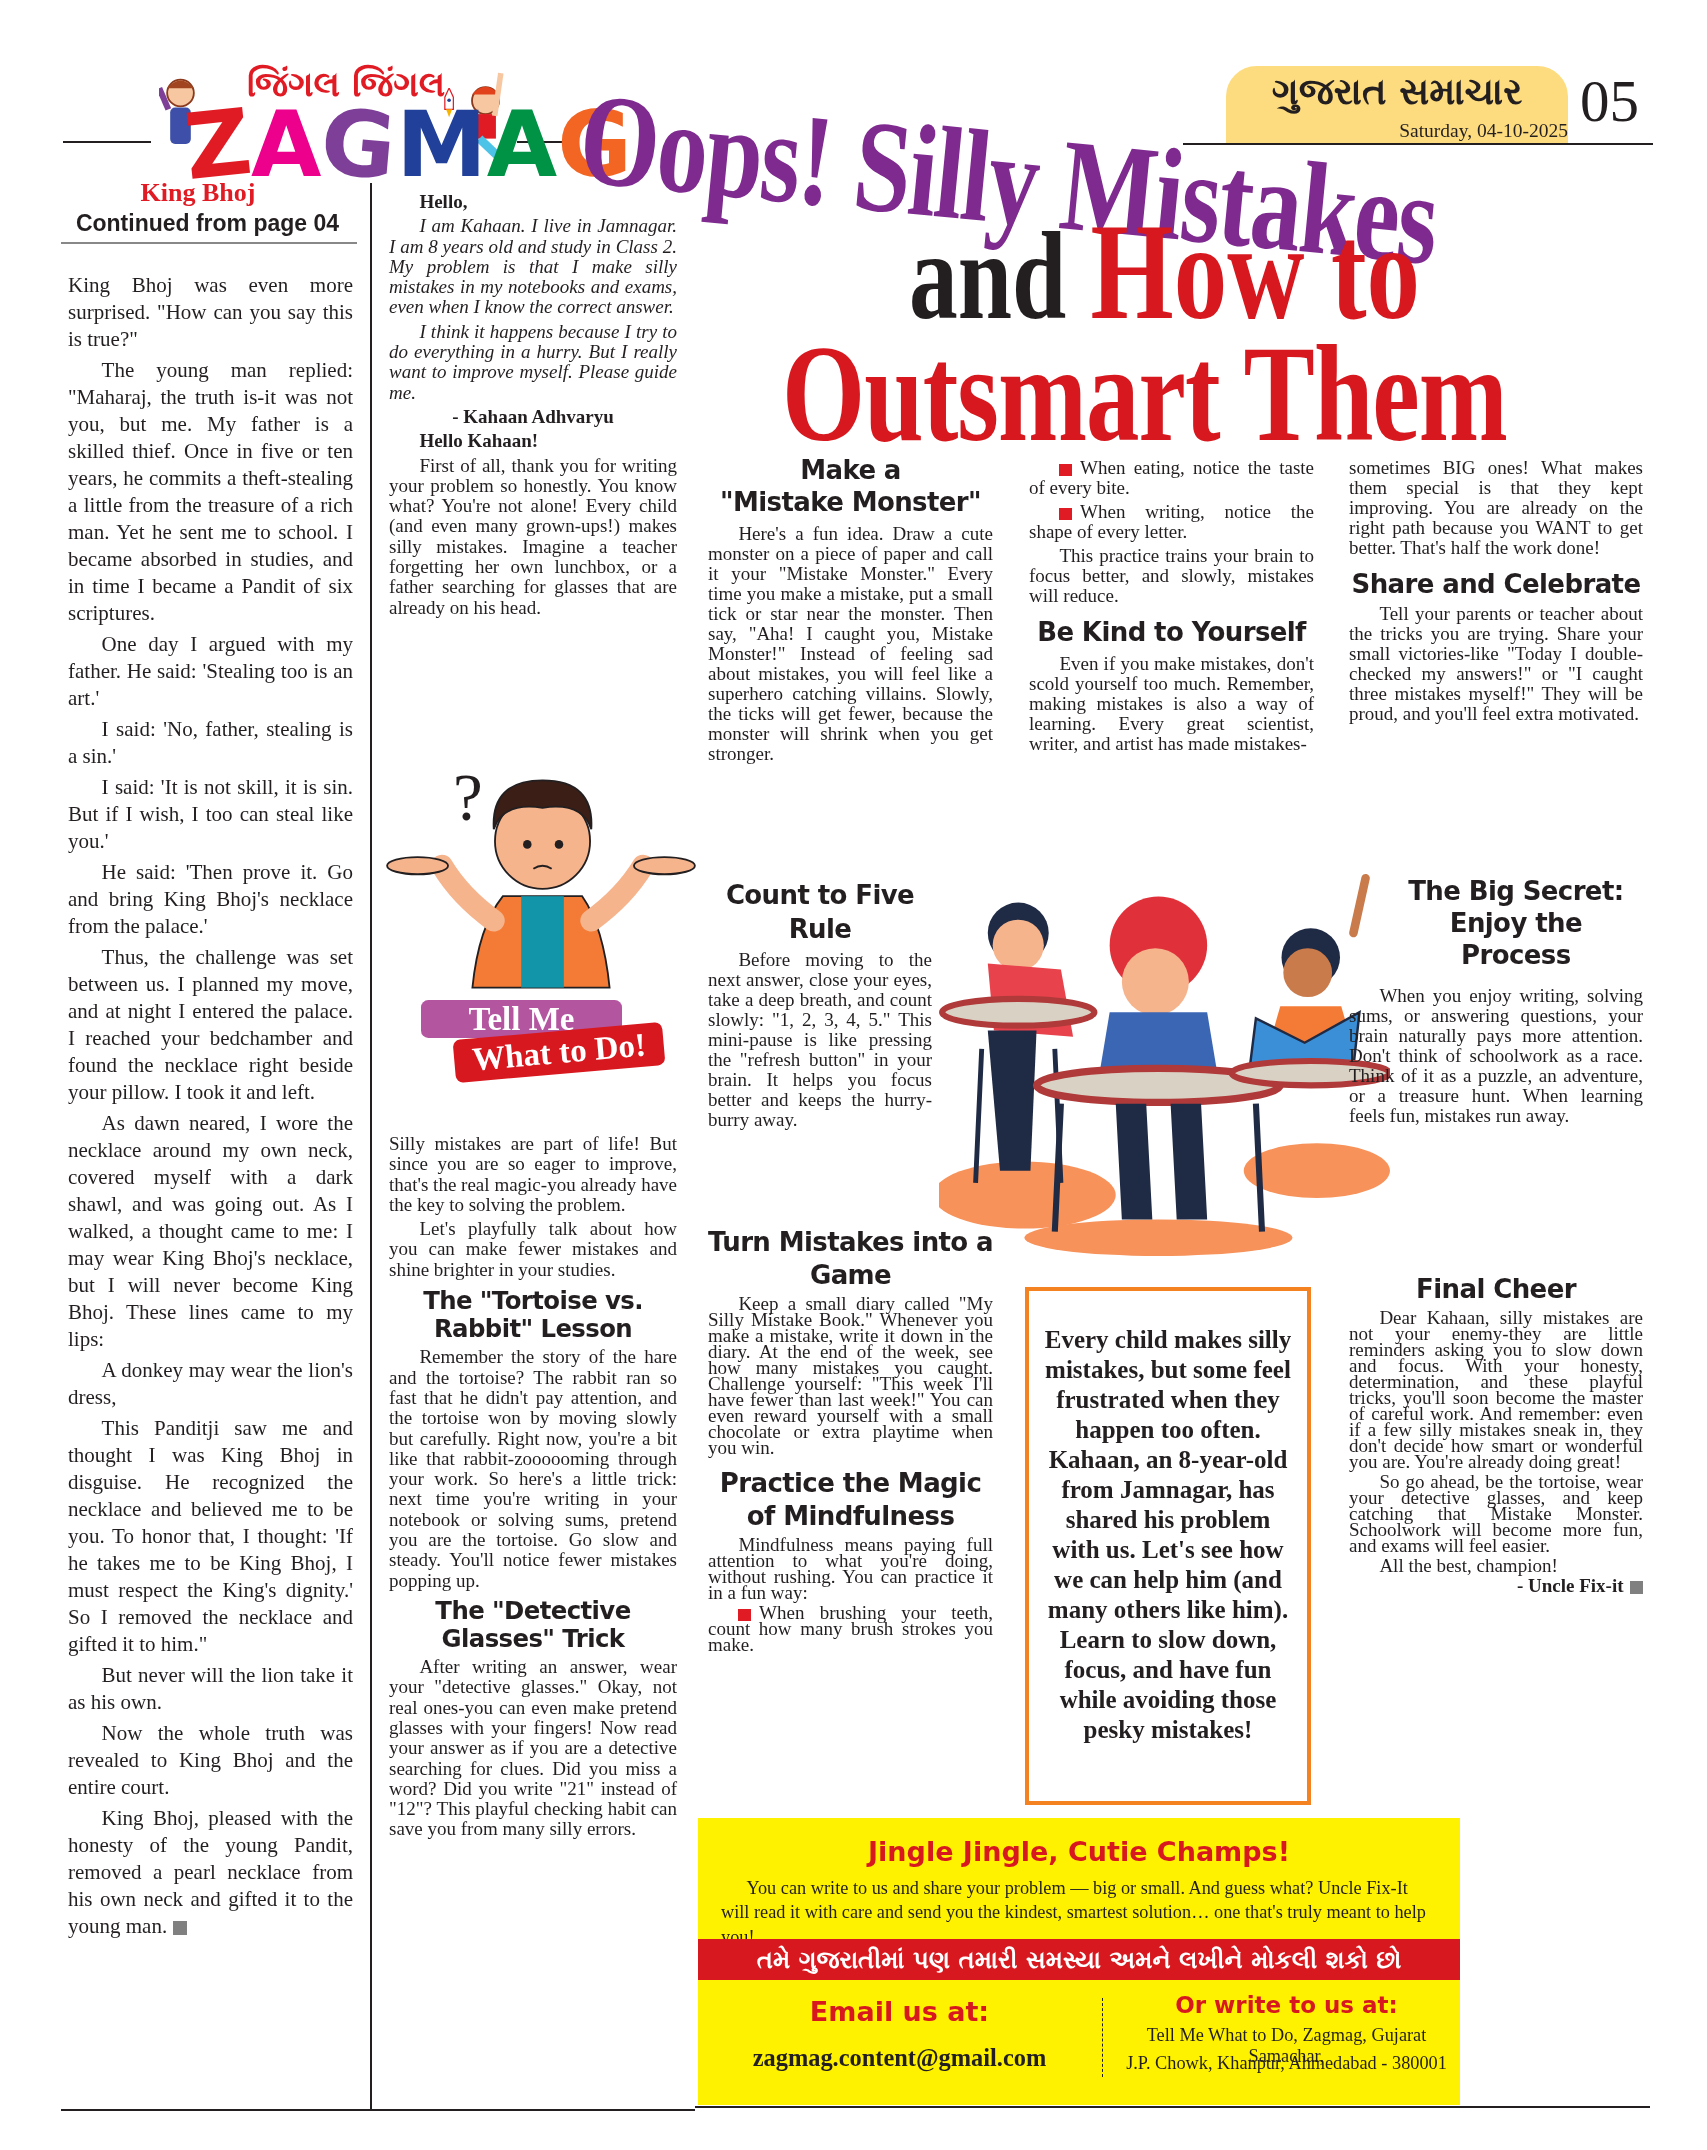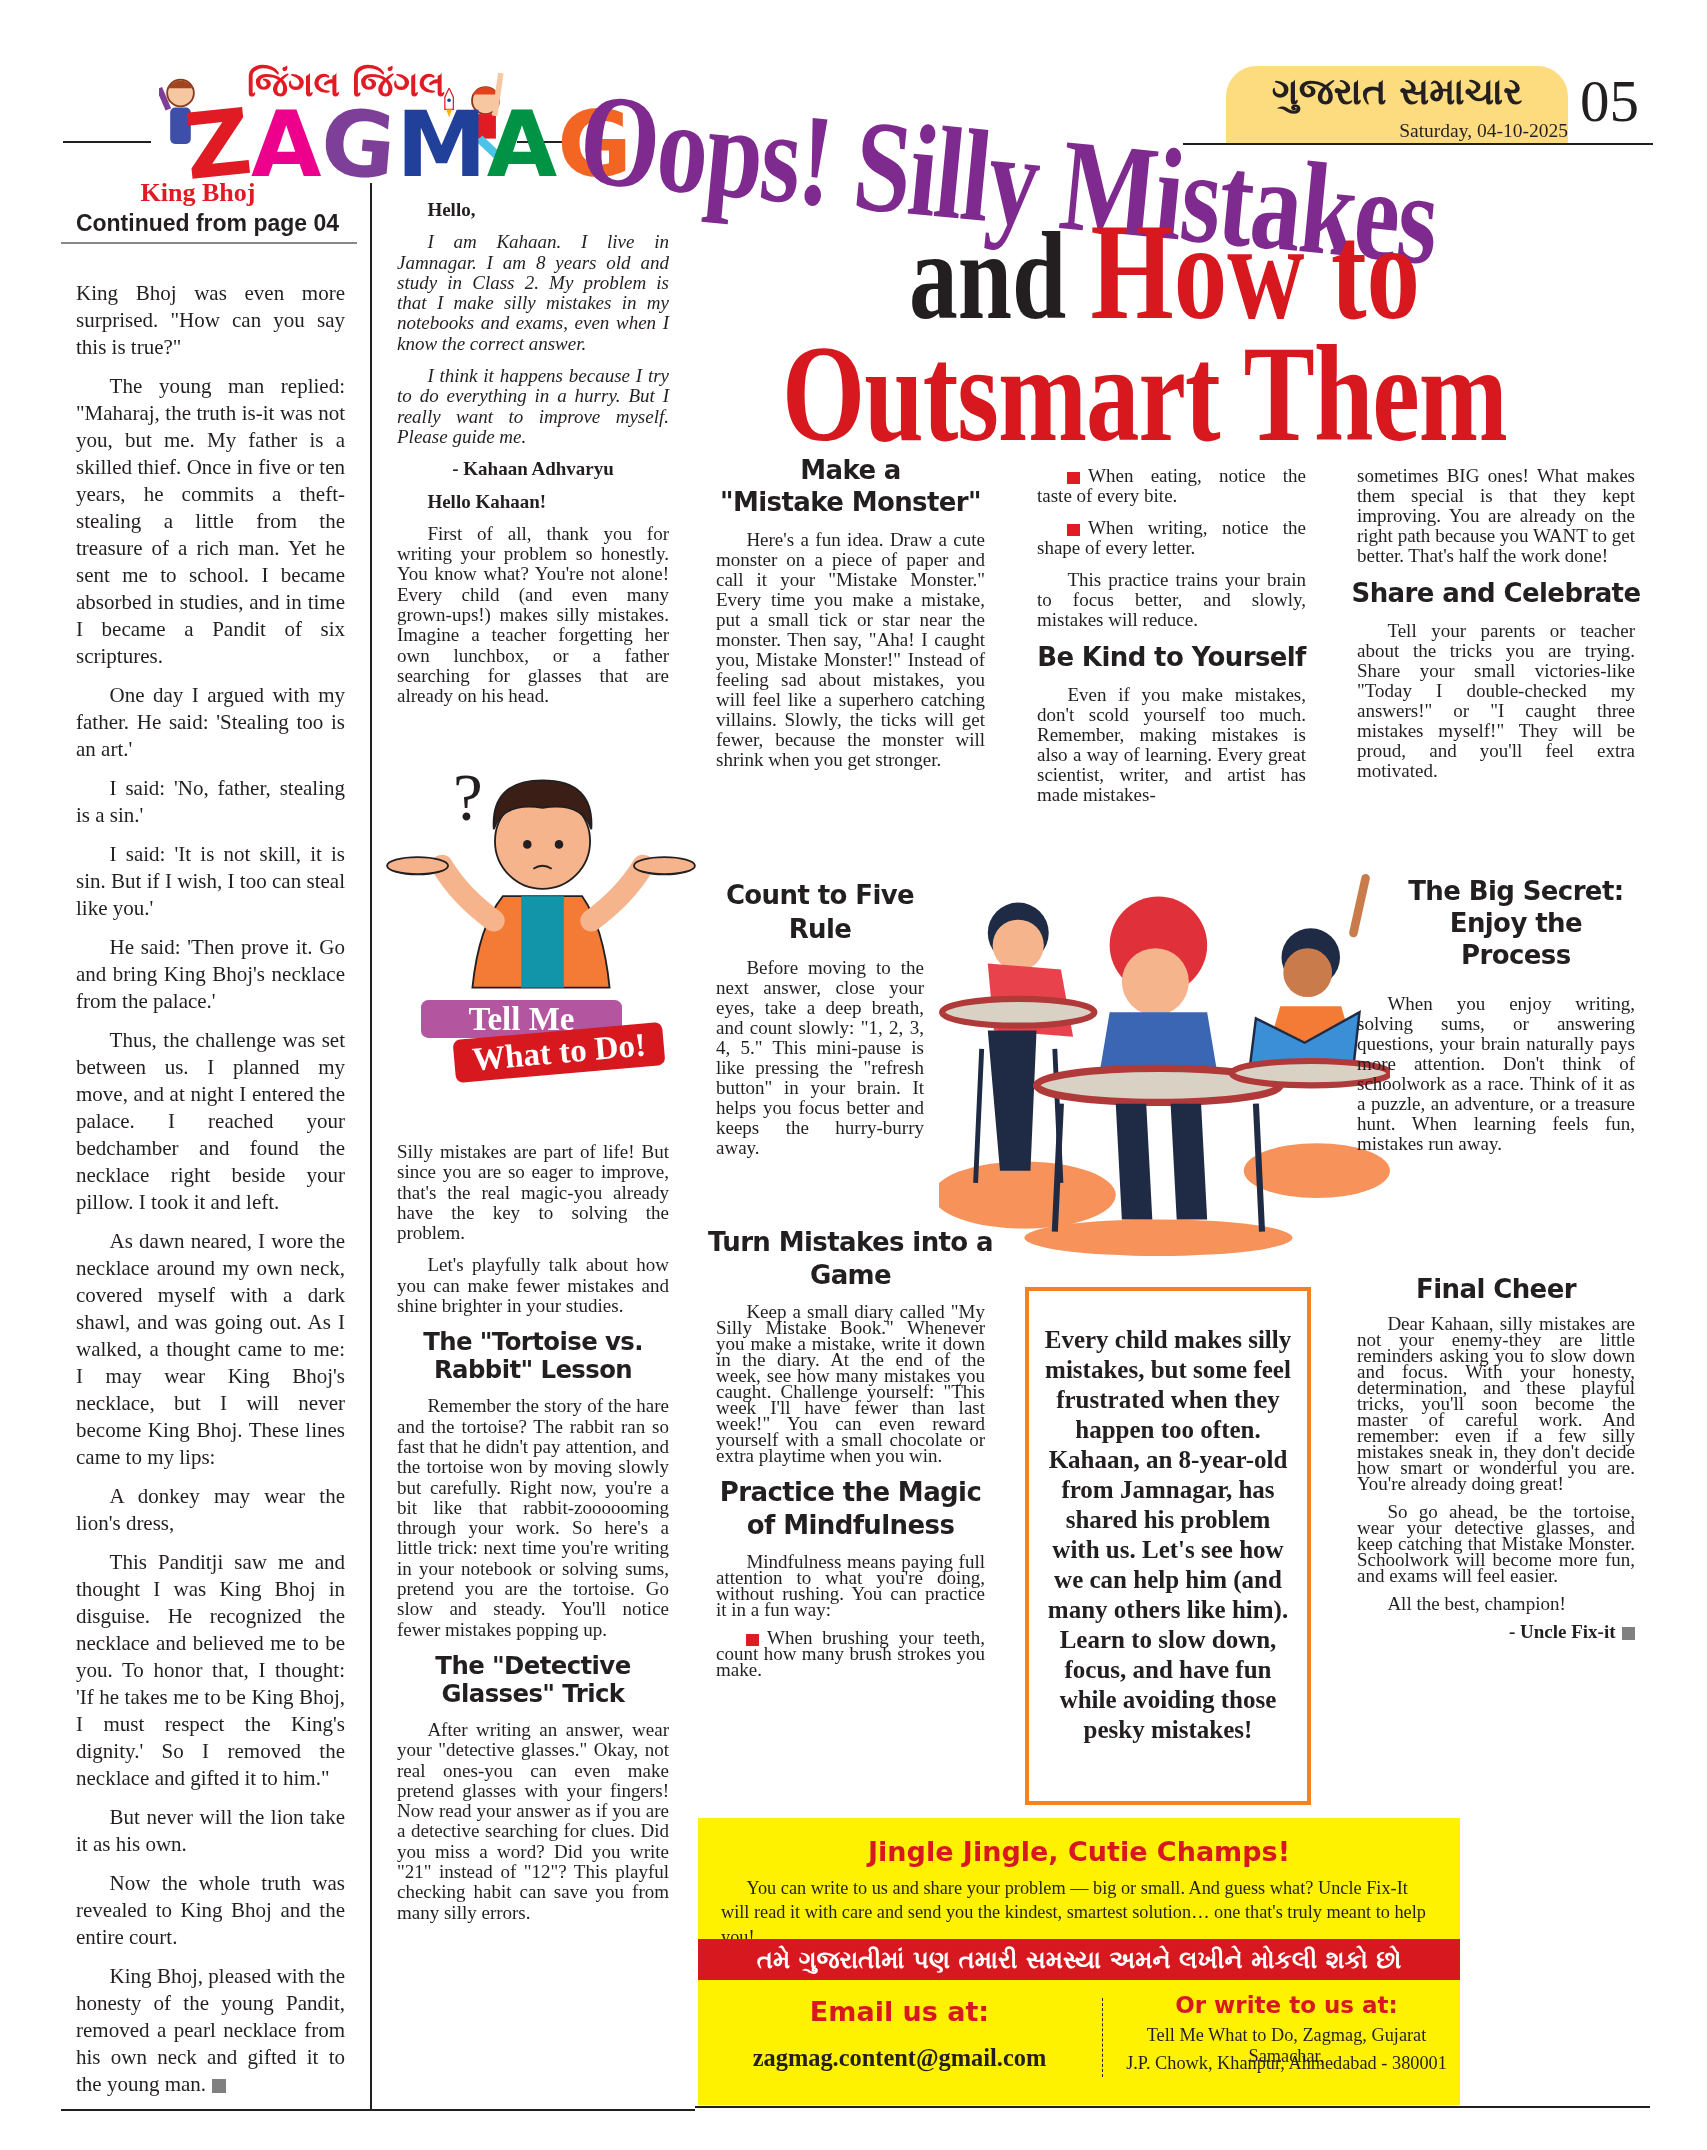--- a/index.html
+++ b/index.html
@@ -1,19 +1,19 @@
 <!DOCTYPE html>
 <html style="font-size:9.8px"><head>
 <meta charset="utf-8">
 <style>
   html,body{margin:0;padding:0;background:#fff;}
   body{width:1708px;height:2151px;position:relative;overflow:hidden;font-family:"Liberation Serif","DejaVu Serif",serif;color:#231f20;}
   .abs{position:absolute;}
   .body-text{font-size:20px;line-height:27px;text-align:justify;}
-  .body-text p{margin:12px;text-indent:1.6em;}
+  .body-text p{margin:4px;text-indent:1.6em;}
   .body-text p.noindent{text-indent:0;}
   .sans-head{font-family:"DejaVu Sans","Liberation Sans",sans-serif;font-weight:bold;font-size:27px;line-height:34px;text-align:center;letter-spacing:-0.6px;margin:8.5px 0 4.9px 0;color:#231f20;}
   .rule-v{position:absolute;background:#231f20;width:2.4px;}
   .rule-h{position:absolute;background:#231f20;height:2.4px;}
   .bullet{display:inline-block;width:12.2px;height:12.2px;background:#e01b24;margin-right:8.5px;vertical-align:middle;}
   .endmark{display:inline-block;width:13.4px;height:13.4px;background:#808080;margin-left:6.1px;vertical-align:middle;}
   
   .logo-guj{font-family:"DejaVu Sans",sans-serif;font-weight:bold;color:#e01b24;font-size:35px;}
   .logo-letters span{font-family:"DejaVu Sans","Liberation Sans",sans-serif;font-weight:bold;font-size:91px;display:inline-block;line-height:1;}
   

